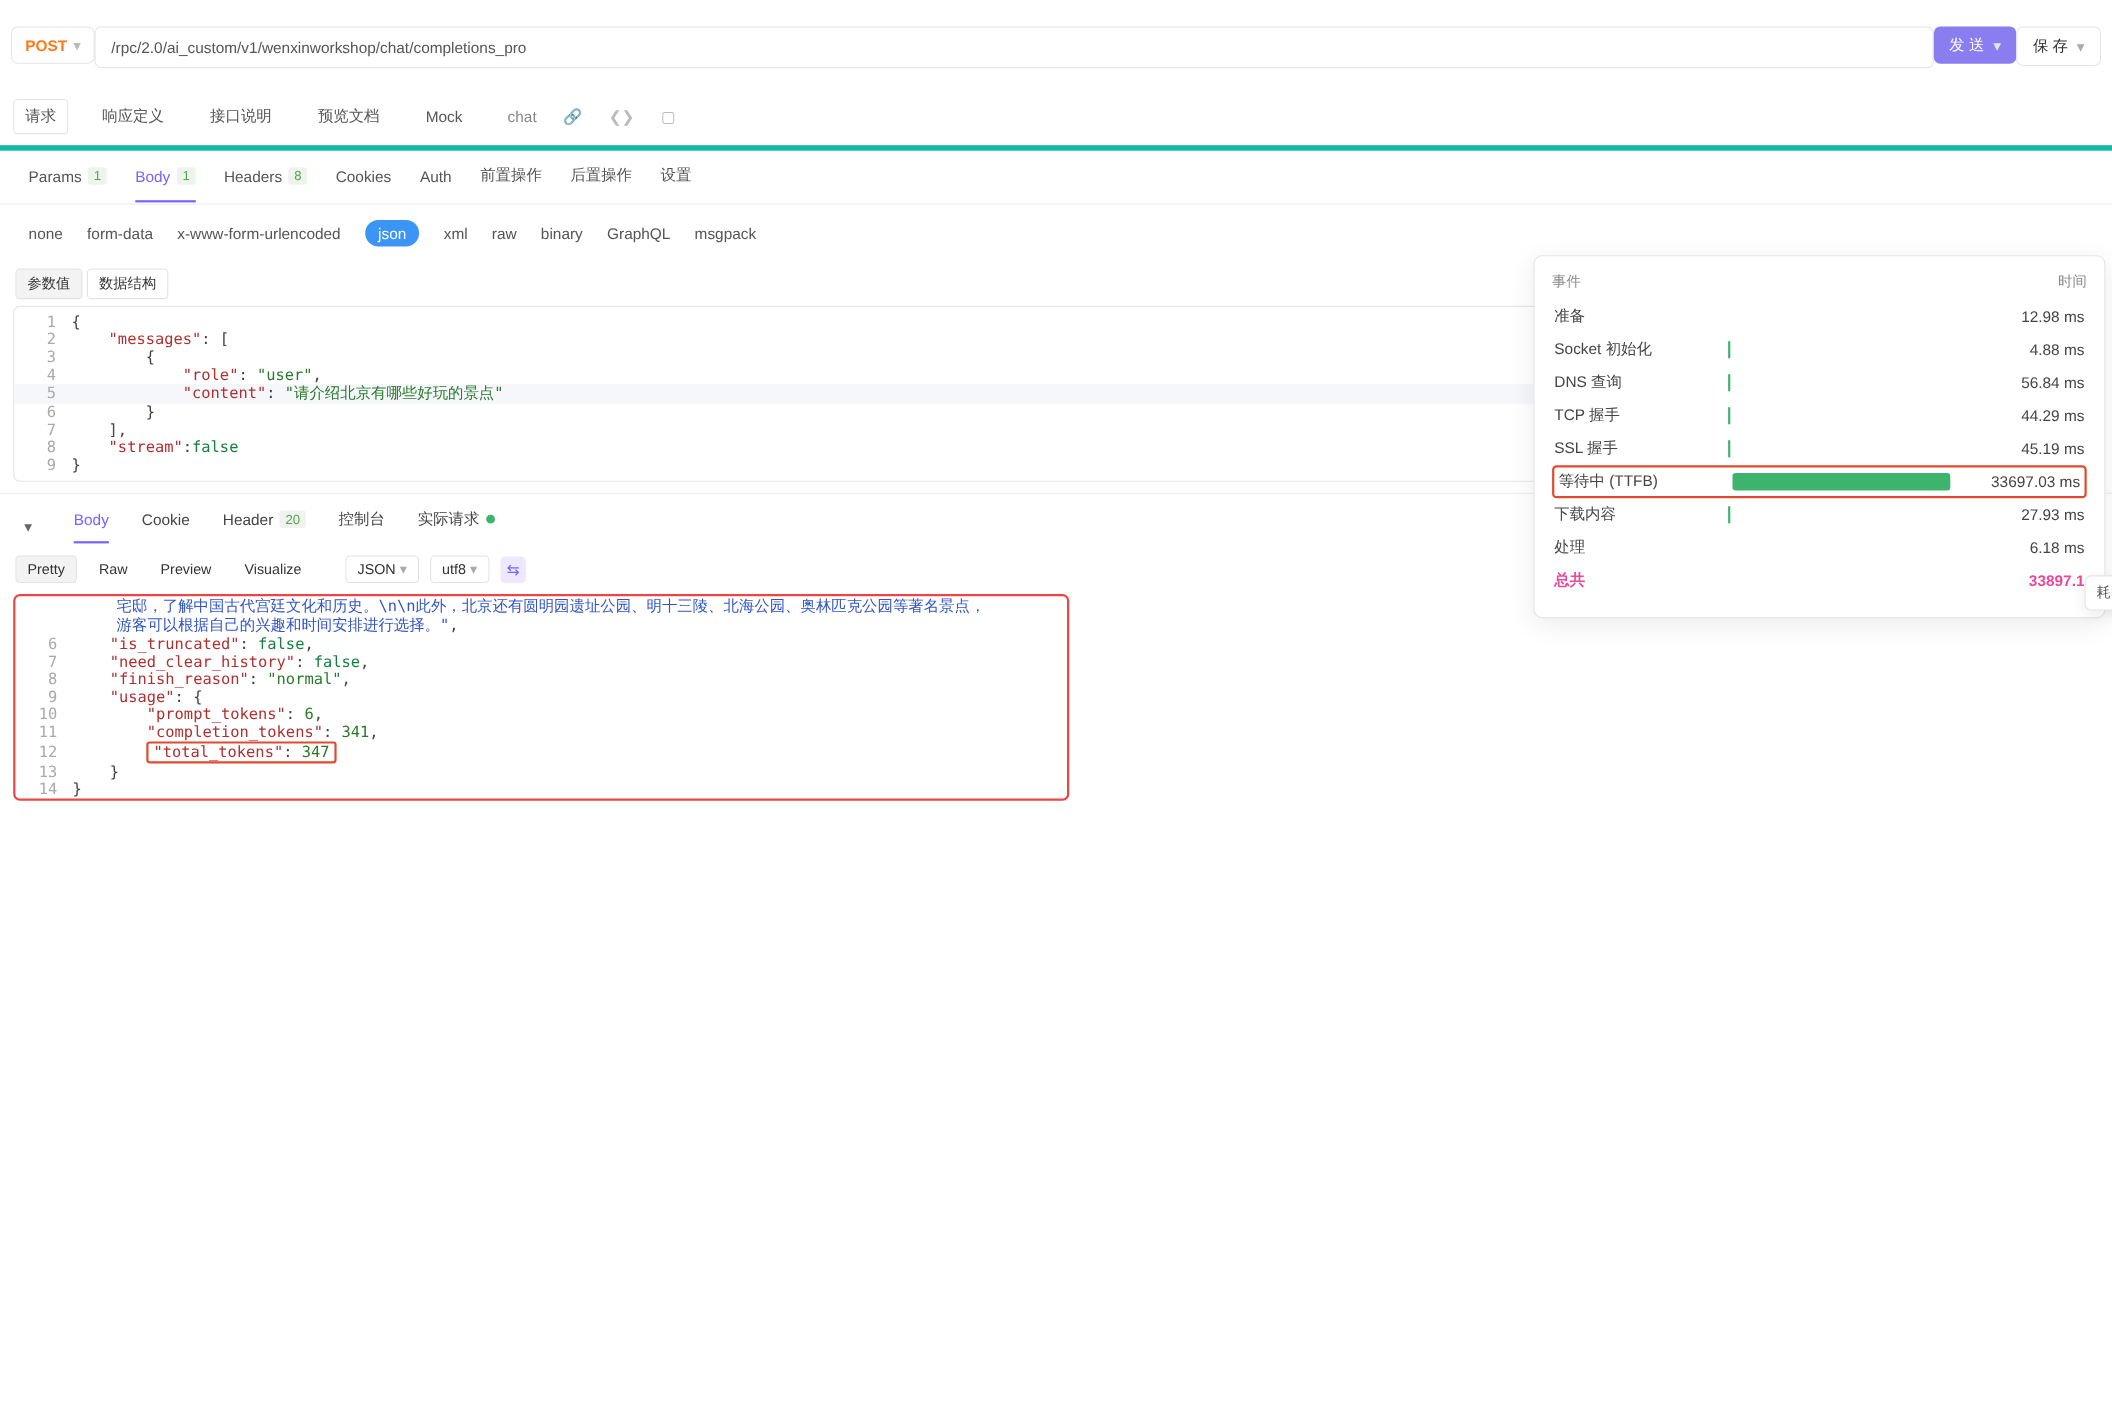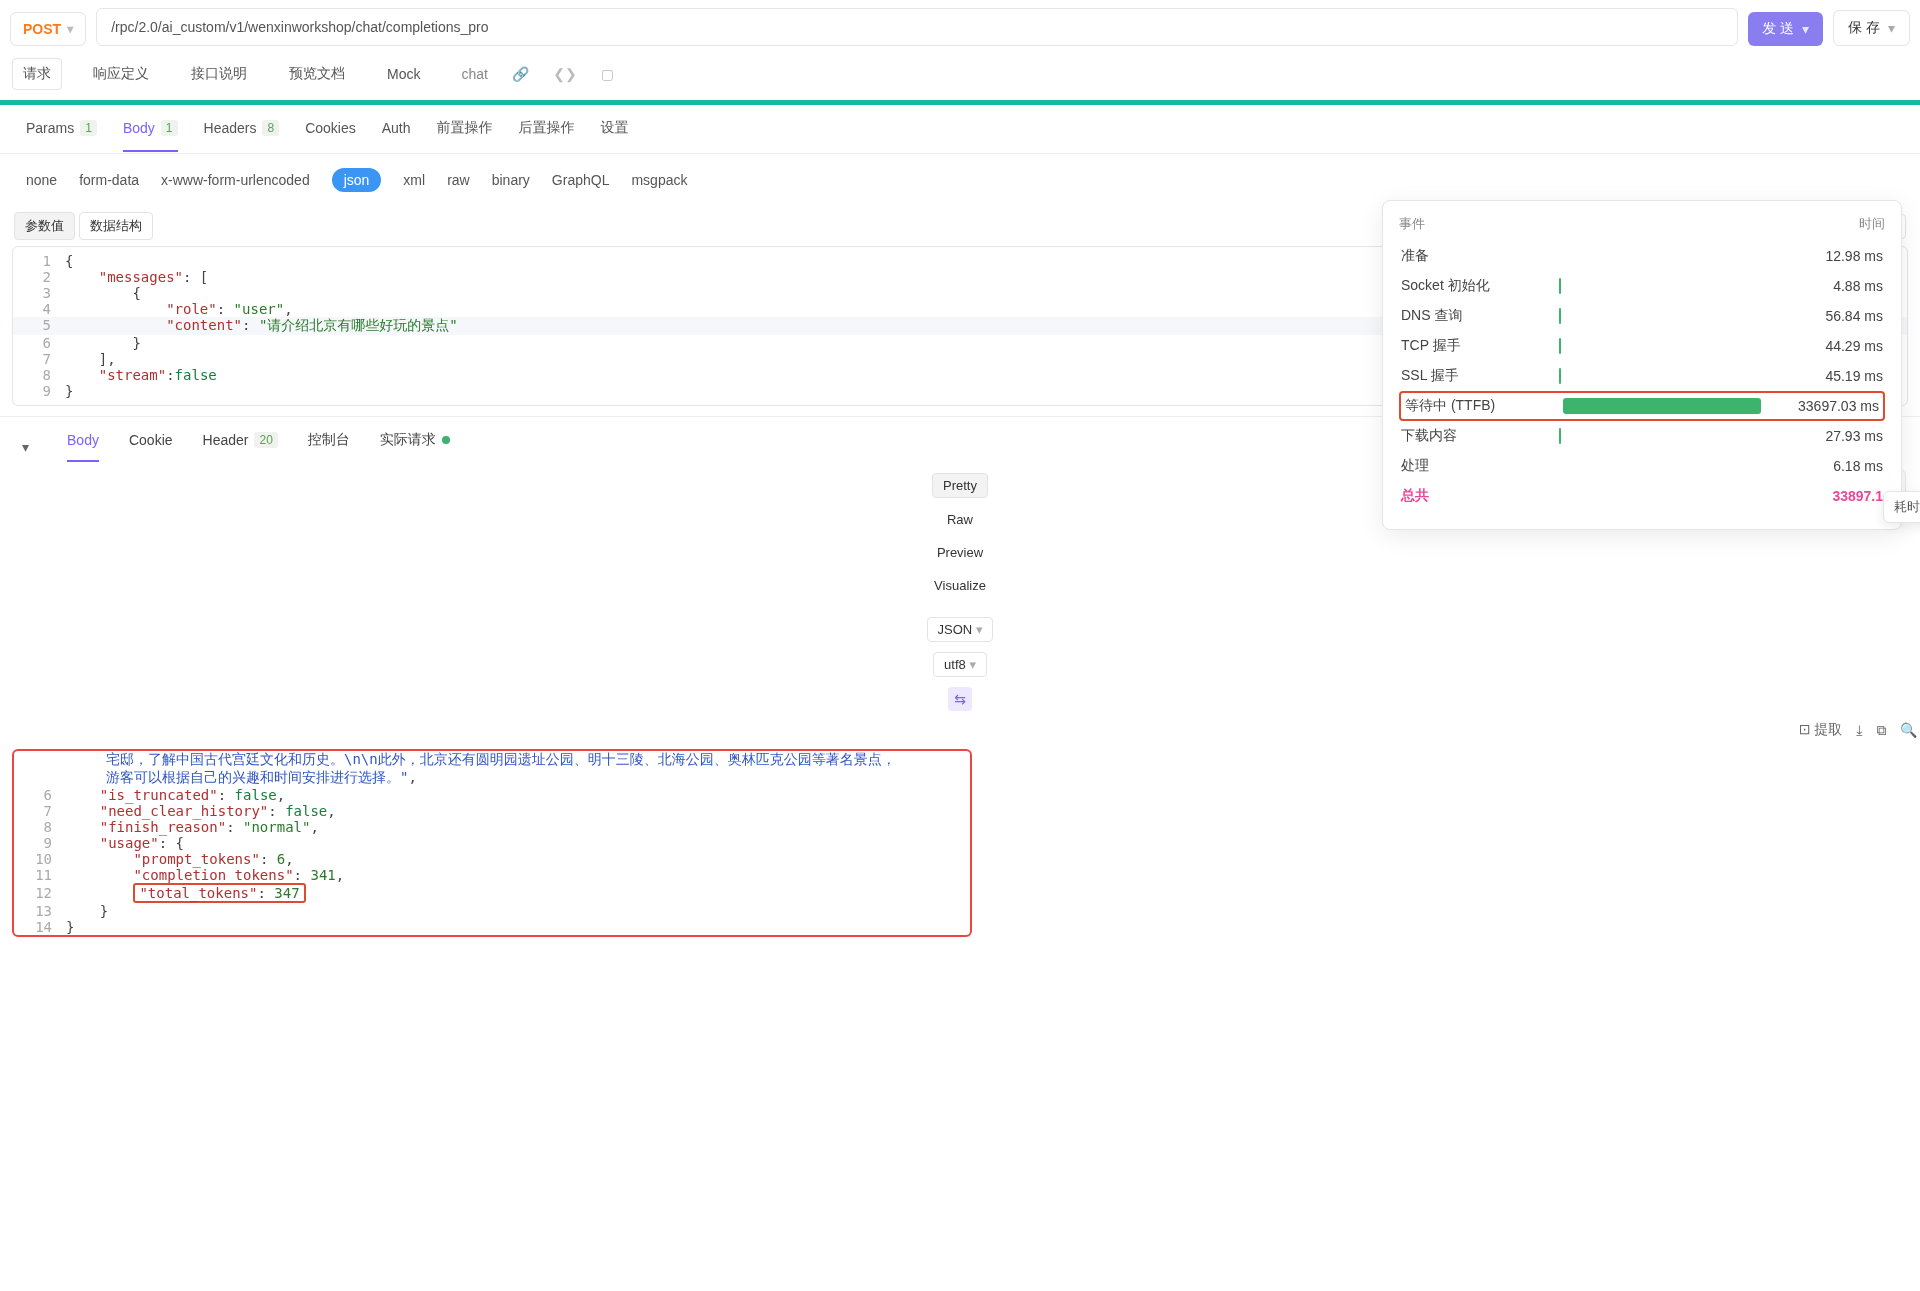--- a/index.html
+++ b/index.html
@@ -1,19 +1,19 @@
 <!DOCTYPE html>
 <html><head>
 <meta charset="utf-8">
 <style>
 * { box-sizing: border-box; margin: 0; padding: 0; }
 body { font-family: -apple-system, BlinkMacSystemFont, "Segoe UI", Helvetica, Arial, sans-serif; font-size: 14px; color: #333; background: #fff; }
 
 
-.topbar { display: flex; gap: 10px; padding: 8px 10px; align-items: flex-end; }
+.topbar { display: flex; padding: 24px 10px; align-items: flex-start; }
 .method-box { display: flex; align-items: center; gap: 6px; border: 1px solid #e5e5e5; border-radius: 6px; padding: 8px 12px; font-weight: 700; color: #ff7a1a; background: #fff; }
 .method-box .chev { color: #bbb; font-size: 12px; }
 .url-input { flex: 1; border: 1px solid #e5e5e5; border-radius: 6px; padding: 10px 14px; color: #555; background: #fff; }
 .btn { border: 1px solid #e5e5e5; border-radius: 6px; padding: 8px 14px; background: #fff; display: inline-flex; align-items: center; gap: 8px; }
 .btn-primary { background: #8a7df0; color: #fff; border: none; }
 .btn-primary .chev { opacity: .8; }
 .save-btn { display: inline-flex; align-items: center; gap: 8px; }
 
 
 .subtabs { display: flex; gap: 20px; padding: 4px 12px 10px; align-items: center; color: #555; border-bottom: 5px solid #14b8a6; }
@@ -45,21 +45,21 @@
 .code-line { display: flex; align-items: baseline; white-space: pre; }
 .gutter { width: 52px; text-align: right; color: #aaa; padding-right: 14px; user-select: none; }
 .code-line.hl { background: #f5f7fa; }
 .tok-key { color: #b03030; }
 .tok-str { color: #2a7a2a; }
 .tok-bool { color: #15803d; }
 .tok-num { color: #2a7a2a; }
 .tok-punc { color: #444; }
 
 
-.timing-pop { position: absolute; right: 18px; top: -6px; width: 520px; background: #fff; border: 1px solid #e5e5e5; border-radius: 8px; box-shadow: 0 6px 24px rgba(0,0,0,.08); padding: 14px 16px 18px; z-index: 20; }
+.timing-pop { position: absolute; right: 6px; top: -6px; width: 520px; background: #fff; border: 1px solid #e5e5e5; border-radius: 8px; box-shadow: 0 6px 24px rgba(0,0,0,.08); padding: 14px 16px 18px; z-index: 20; }
 .timing-head { display: flex; justify-content: space-between; color: #888; font-size: 13px; margin-bottom: 8px; }
 .timing-row { display: flex; align-items: center; justify-content: space-between; padding: 6px 2px; gap: 8px; font-size: 14px; }
 .timing-row.section { color: #888; }
 .timing-row .label { flex: 0 0 150px; color: #444; }
 .timing-row .bar-col { flex: 1; display: flex; align-items: center; }
 .timing-row .bar { height: 16px; background: #3cb46e; border-radius: 3px; }
 .timing-row .val { flex: 0 0 110px; text-align: right; color: #444; }
 .timing-row.total .label, .timing-row.total .val { color: #ec4899; font-weight: 600; }
 .timing-row.hl-box { border: 2px solid #e04a2f; border-radius: 4px; padding: 4px 4px; }
 
@@ -72,21 +72,21 @@
 
 .resp-tabs { display: flex; gap: 30px; padding: 14px 22px 0; align-items: center; border-top: 1px solid #eee; }
 .resp-tabs .collapse { color: #666; margin-right: 8px; }
 .resp-tab { padding-bottom: 12px; border-bottom: 2px solid transparent; display: inline-flex; align-items: center; gap: 6px; color: #444; }
 .resp-tab.active { color: #7b61ff; border-bottom-color: #7b61ff; }
 .resp-right { margin-left: auto; display: flex; align-items: center; gap: 12px; color: #555; }
 .dot-green { width: 8px; height: 8px; border-radius: 50%; background: #3cb46e; display: inline-block; }
 .status-text { color: #555; }
 
 
-.resp-toolbar { display: flex; gap: 10px; padding: 10px 2px; align-items: center; flex-direction: column; }
+.resp-toolbar { display: flex; gap: 10px; padding: 10px 14px; align-items: center; }
 .resp-toolbar .seg { border: 1px solid #e3e3e3; border-radius: 4px; padding: 4px 10px; font-size: 13px; background: #fff; }
 .resp-toolbar .seg.active { background: #f3f3f3; }
 .resp-toolbar .fmt-active { background: #eee8ff; border-radius: 4px; padding: 4px 6px; color: #7b61ff; }
 .resp-toolbar .right { margin-left: auto; display: flex; gap: 14px; color: #666; align-items: center; }
 .resp-toolbar .right .icon { cursor: pointer; }
 
 
 .status-bar { position: absolute; right: 14px; top: 0; background: #f7fbf7; border: 1px solid #e3efe3; border-radius: 6px; padding: 8px 14px; display: flex; gap: 14px; font-size: 14px; color: #3cb46e; }
 .resp-area { position: relative; }
 

